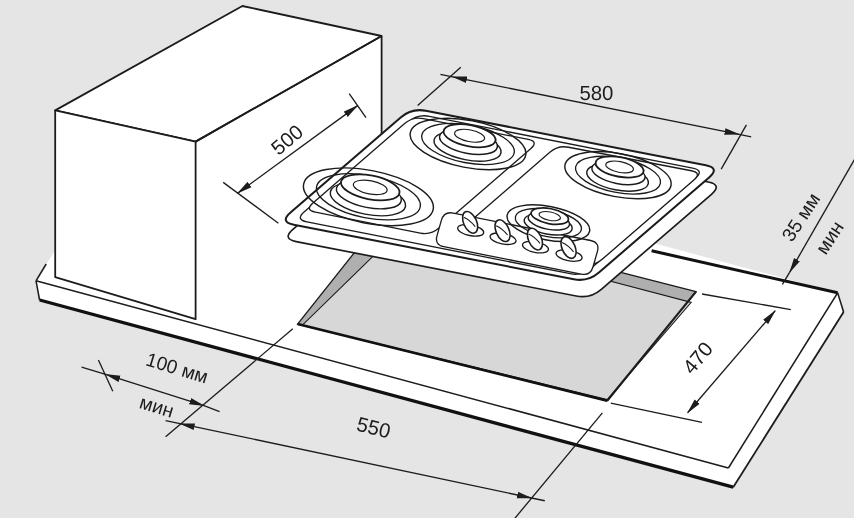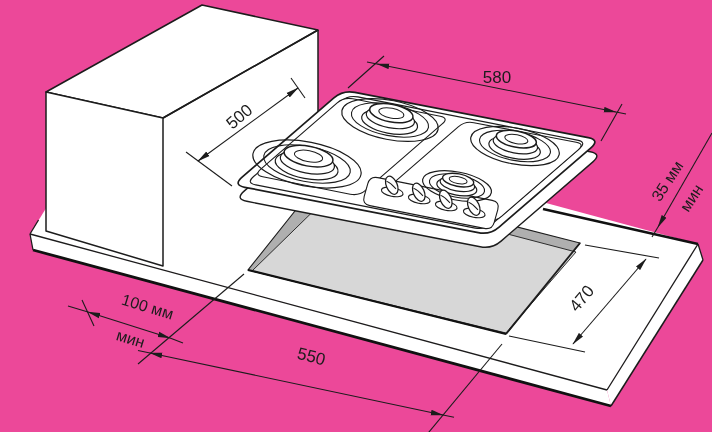--- a/index.html
+++ b/index.html
@@ -1,16 +1,16 @@
 <!DOCTYPE html>
 <html><head>
 <meta charset="utf-8">
 <style>
   html,body{margin:0;padding:0;background:#ffffff;}
-  .stage{position:relative;width:712px;height:432px;background:#ec4899;overflow:hidden;
+  .stage{position:relative;width:712px;height:432px;background:#e5e5e5;overflow:hidden;
          font-family:"Liberation Sans", sans-serif;}
   svg{display:block}
   .dim-text{font-family:"Liberation Sans", sans-serif;font-size:17px;fill:#1c1c1c;}
   .dim-text-sm{font-family:"Liberation Sans", sans-serif;font-size:16px;fill:#1c1c1c;}
 </style>
 </head>
 <body>
 
 <div class="stage">
 <svg width="712" height="432" viewBox="0 0 712 432">

